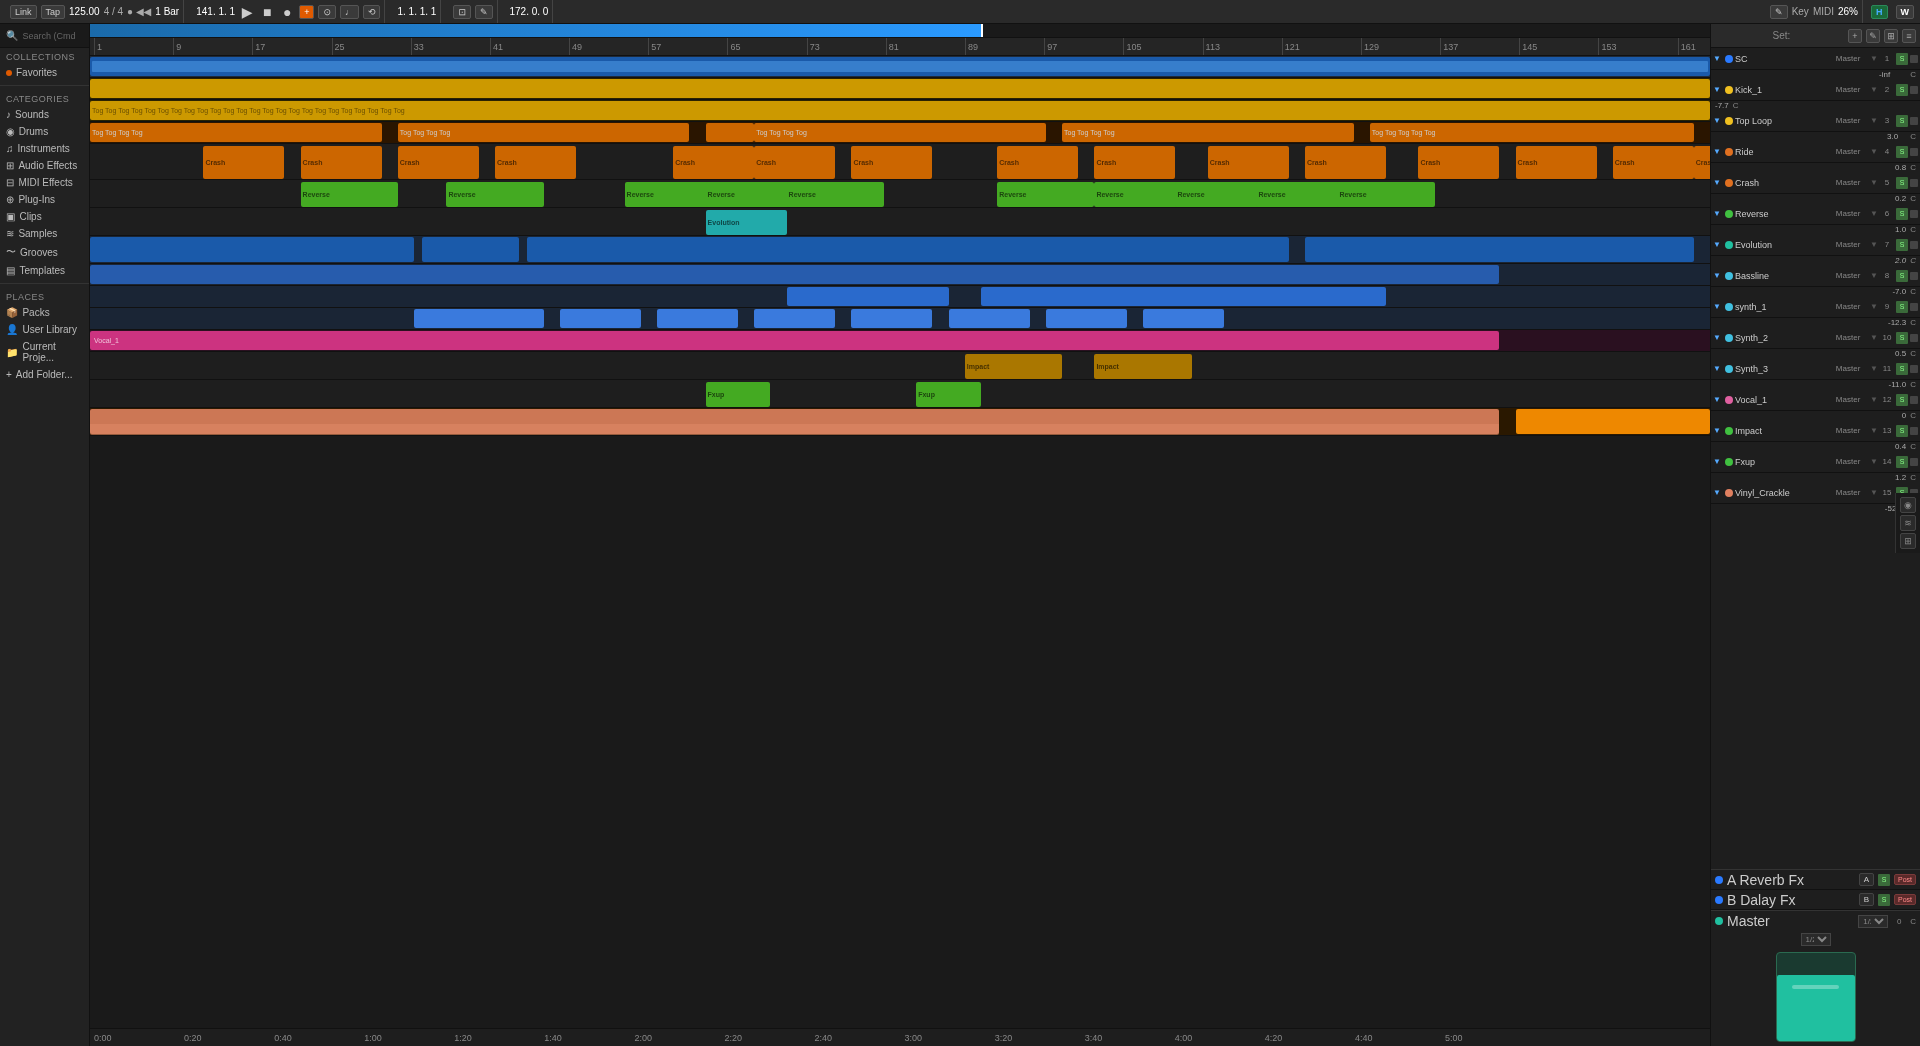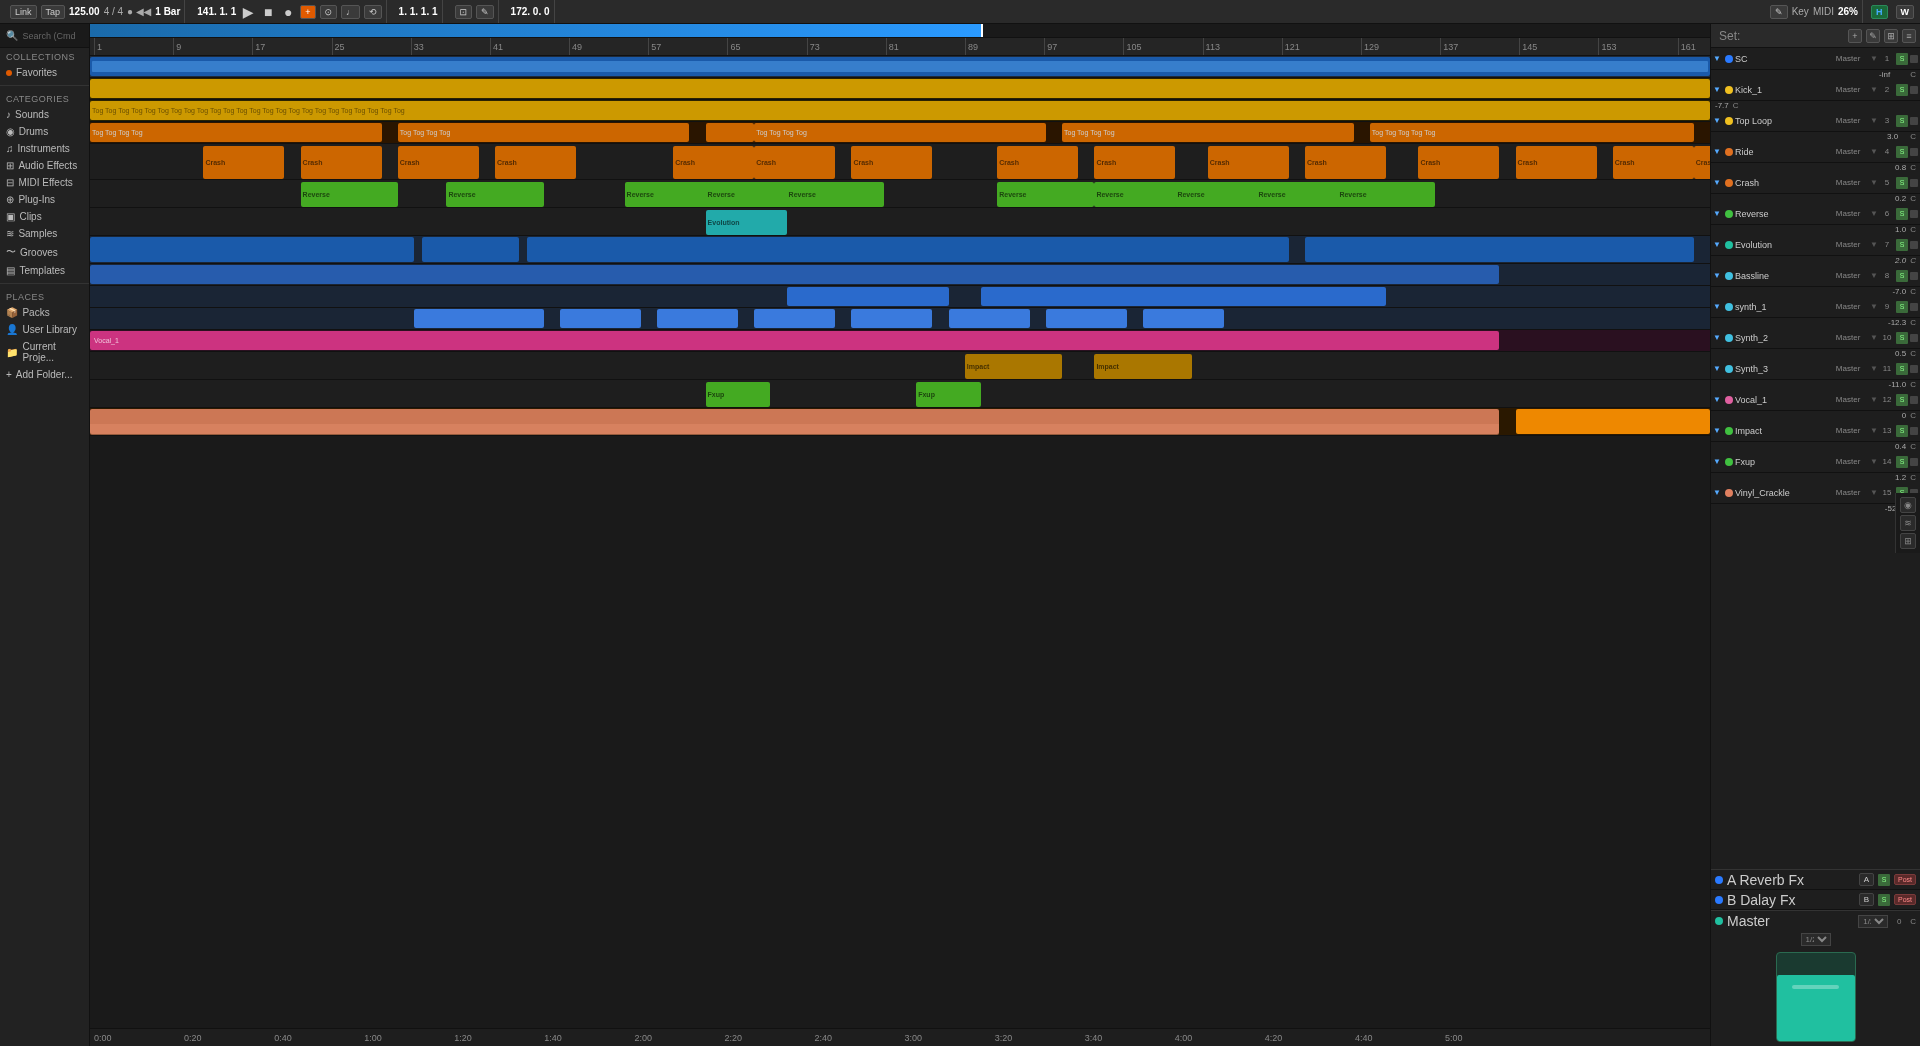--- a/index.html
+++ b/index.html
@@ -35,21 +35,21 @@
       height: 100%;
     }
     .top-bar-section:last-child { border-right: none; }
     .tb-label {
       color: #aaa;
       font-size: 10px;
     }
     .tb-value {
       color: #fff;
       font-size: 10px;
-      font-weight: bold;
+      font-weight: normal;
     }
     .tb-btn {
       background: #3a3a3a;
       border: 1px solid #555;
       color: #ccc;
       padding: 1px 4px;
       font-size: 9px;
       border-radius: 2px;
       cursor: pointer;
     }
@@ -729,21 +729,21 @@
       <span style="color:#888;font-size:9px;margin-left:4.5%;">3:40</span>
       <span style="color:#888;font-size:9px;margin-left:4.5%;">4:00</span>
       <span style="color:#888;font-size:9px;margin-left:4.5%;">4:20</span>
       <span style="color:#888;font-size:9px;margin-left:4.5%;">4:40</span>
       <span style="color:#888;font-size:9px;margin-left:4.5%;">5:00</span>
     </div>
   </div>
 
   <div class="right-panel">
     <div class="right-panel-header">
-      <span style="color:#888;font-size:12px;flex:1;padding-left:4px;">Set:</span>
+      <span style="color:#888;font-size:10px;flex:1;padding-left:4px;text-align:center;">Set:</span>
       <button class="rph-btn">+</button>
       <button class="rph-btn">✎</button>
       <button class="rph-btn">⊞</button>
       <button class="rph-btn">≡</button>
     </div>
 
     <div style="overflow-y:auto;flex:1;">
 
       <div class="mixer-row">
         <span style="color:#5af;font-size:8px;margin-right:2px;">▼</span>

